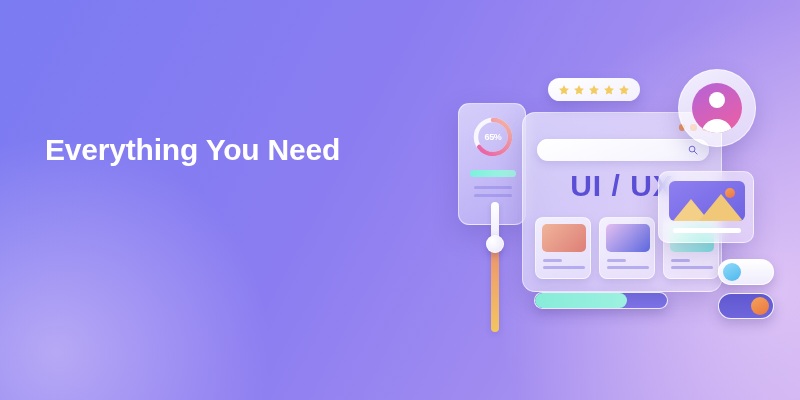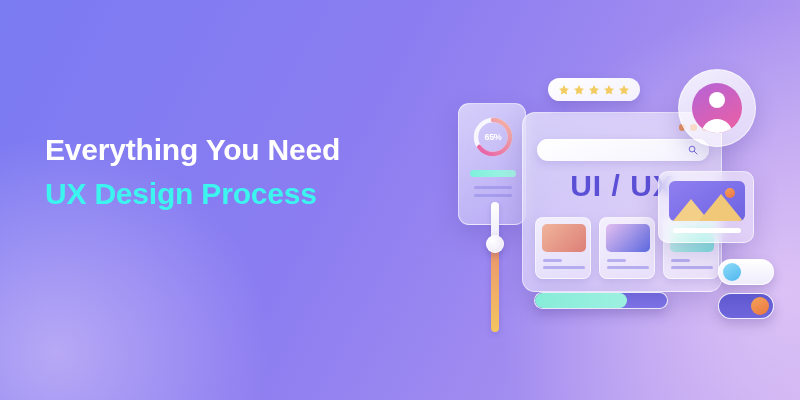--- a/index.html
+++ b/index.html
@@ -219,21 +219,20 @@
   .toggle.on .knob { right:4px; background:linear-gradient(150deg,#f6a35c,#e8763f); }
 </style>
 </head>
 <body>
 
 <div class="banner">
 
 
   <div class="headline">
     <div>Everything You Need</div>
-    <div class="accent">UX Design Process</div>
   </div>
 
   <div class="art">
 
     <div class="glass stats-card">
       <div class="donut">
         <svg viewBox="0 0 44 44" width="44" height="44">
           <defs>
             <linearGradient id="dg" x1="0" y1="0" x2="1" y2="1">
               <stop offset="0%" stop-color="#e659a8"></stop>

